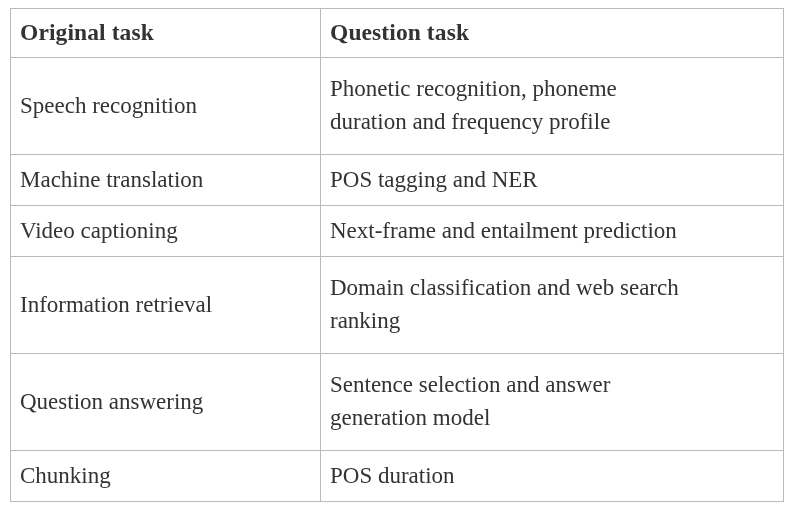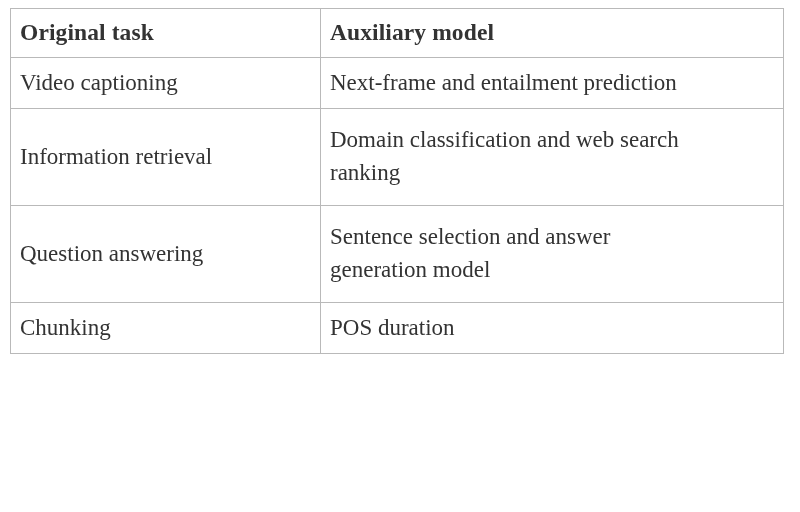--- a/index.html
+++ b/index.html
@@ -70,24 +70,41 @@
 <div class="page">
   <div class="table-wrap">
     <table class="task-table">
       <colgroup>
         <col class="col-original">
         <col class="col-auxiliary">
       </colgroup>
       <thead>
         <tr>
           <th>Original task</th>
-          <th>Auxiliary model</th>
+          <th>Question task</th>
         </tr>
       </thead>
       <tbody>
+        <tr class="row-tall">
+          <td>
+            <span class="cell-text">Speech recognition</span>
+          </td>
+          <td>
+            <span class="cell-text">Phonetic recognition, phoneme
+duration and frequency profile</span>
+          </td>
+        </tr>
+        <tr class="row-short">
+          <td>
+            <span class="cell-text">Machine translation</span>
+          </td>
+          <td>
+            <span class="cell-text">POS tagging and NER</span>
+          </td>
+        </tr>
         <tr class="row-short">
           <td>
             <span class="cell-text">Video captioning</span>
           </td>
           <td>
             <span class="cell-text">Next-frame and entailment prediction</span>
           </td>
         </tr>
         <tr class="row-tall">
           <td>

